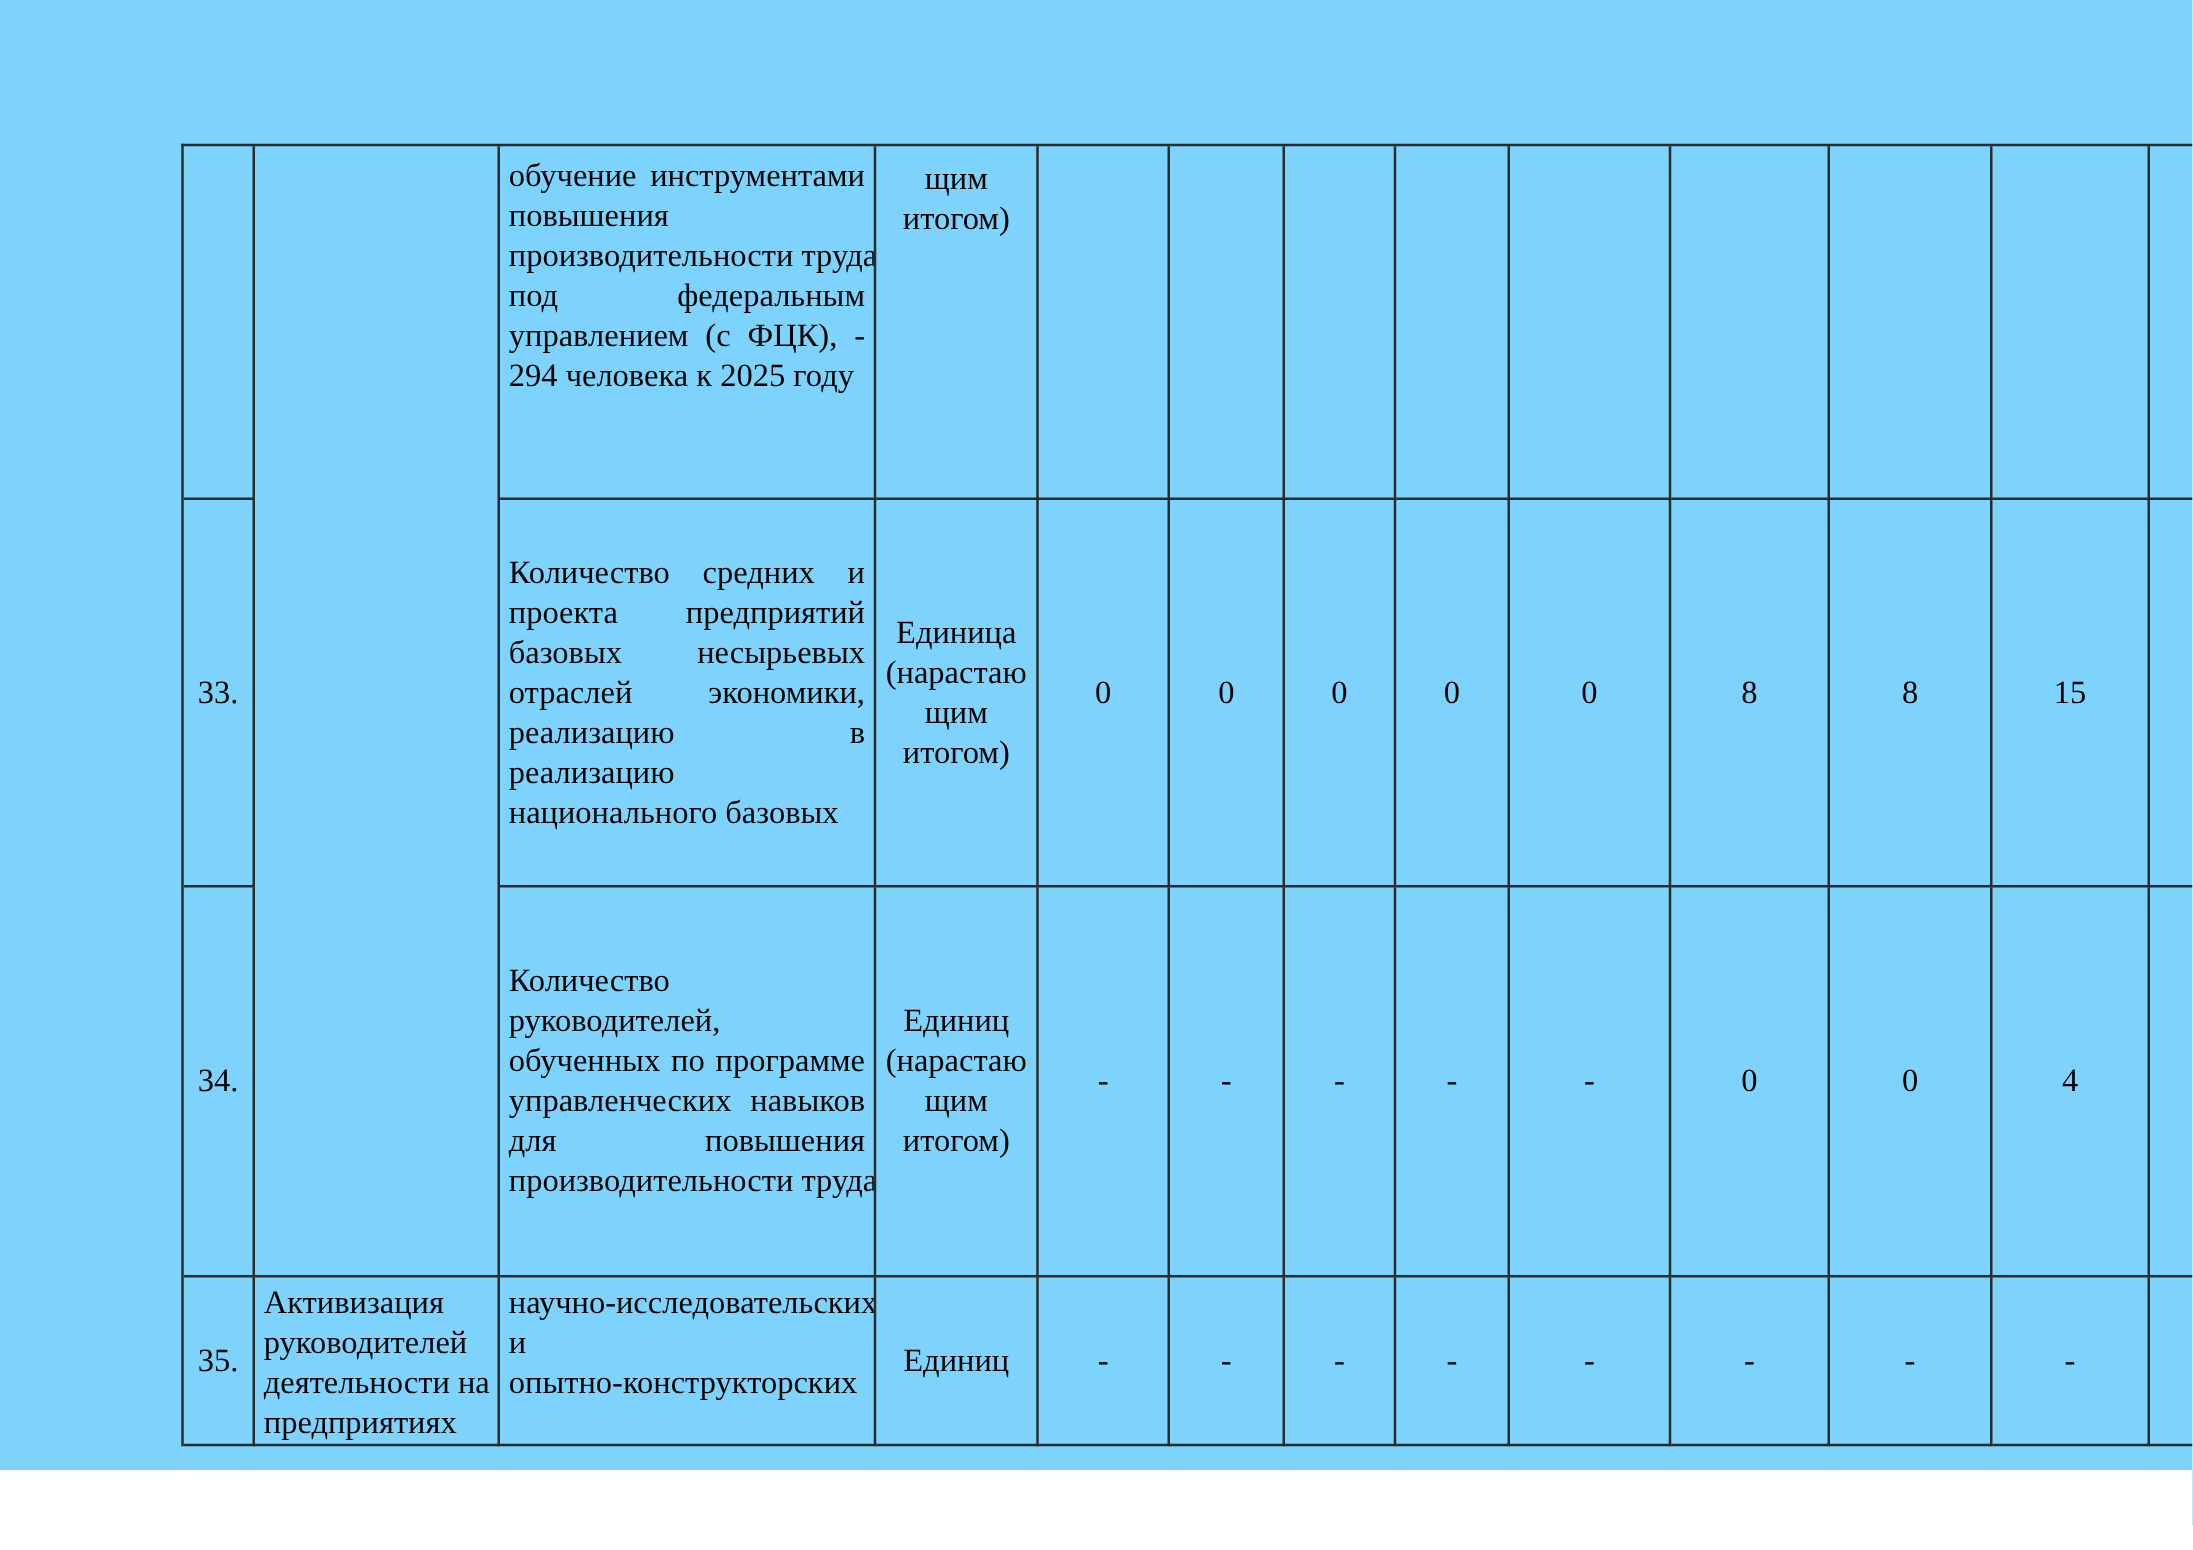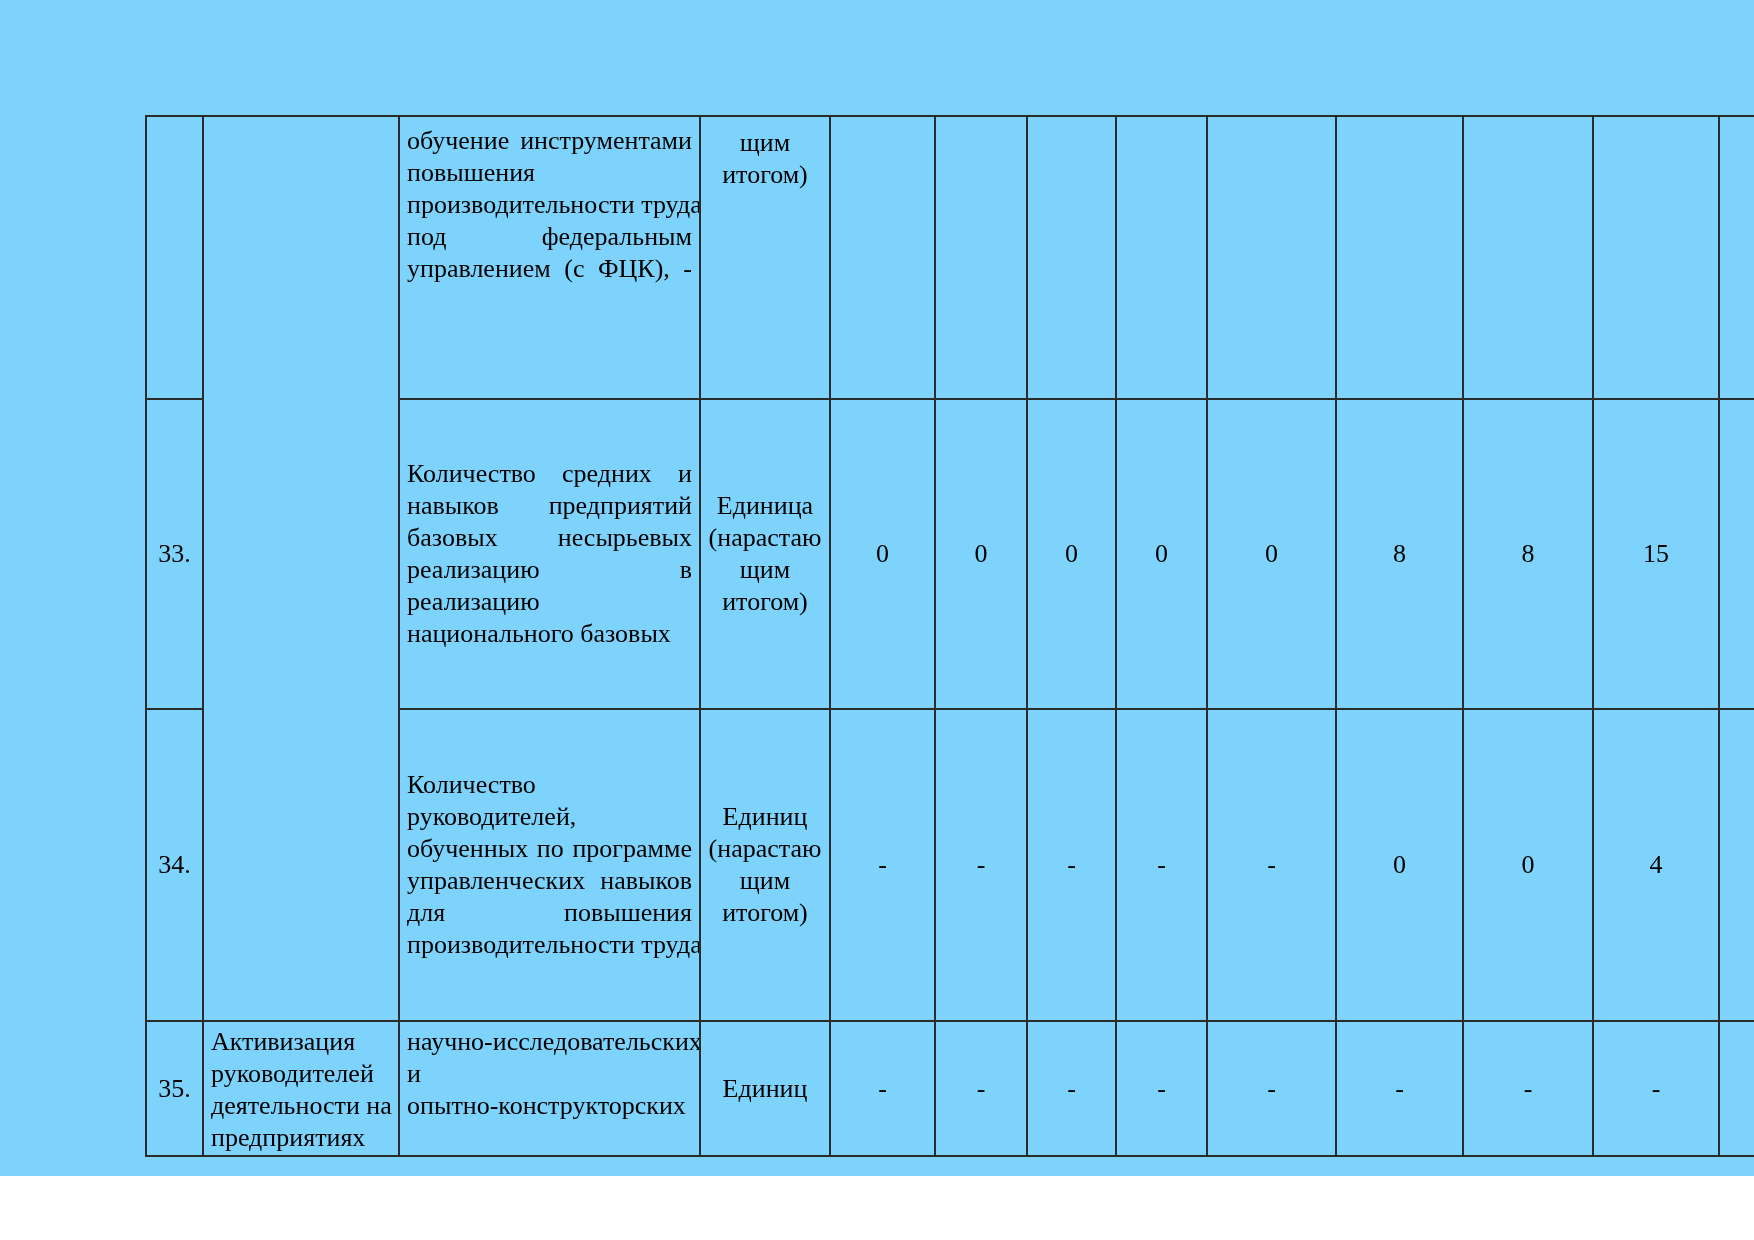--- a/index.html
+++ b/index.html
@@ -68,42 +68,44 @@
     <div class="task-merged"></div>
 
     <div class="row rowA">
       <div class="cell c-num"></div>
       <div class="cell c-ind top">
           <div class="jline">обучение инструментами</div>
           <div class="jline">повышения</div>
           <div class="jline">производительности труда</div>
           <div class="jline">под федеральным</div>
           <div class="jline">управлением (с ФЦК), -</div>
+          <div class="jline last">294 человека к 2025 году</div>
         </div>
       <div class="cell c-unit top">щим
 итогом)</div>
       <div class="vwrap">
           <div class="vcell vcol0"></div>
           <div class="vcell vcol1"></div>
           <div class="vcell vcol2"></div>
           <div class="vcell vcol3"></div>
           <div class="vcell vcol4"></div>
           <div class="vcell vcol5"></div>
           <div class="vcell vcol6"></div>
           <div class="vcell vcol7"></div>
           <div class="vcell vcol8"></div>
         </div>
     </div>
 
     <div class="row row33">
       <div class="cell c-num">33.</div>
       <div class="cell c-ind">
           <div class="jline">Количество средних и</div>
-          <div class="jline">навыков предприятий</div>
+          <div class="jline">проекта предприятий</div>
           <div class="jline">базовых несырьевых</div>
+          <div class="jline">отраслей экономики,</div>
           <div class="jline">реализацию в</div>
           <div class="jline">реализацию</div>
           <div class="jline last">национального базовых</div>
         </div>
       <div class="cell c-unit">Единица
 (нарастаю
 щим
 итогом)</div>
       <div class="vwrap">
           <div class="vcell vcol0">0</div>

